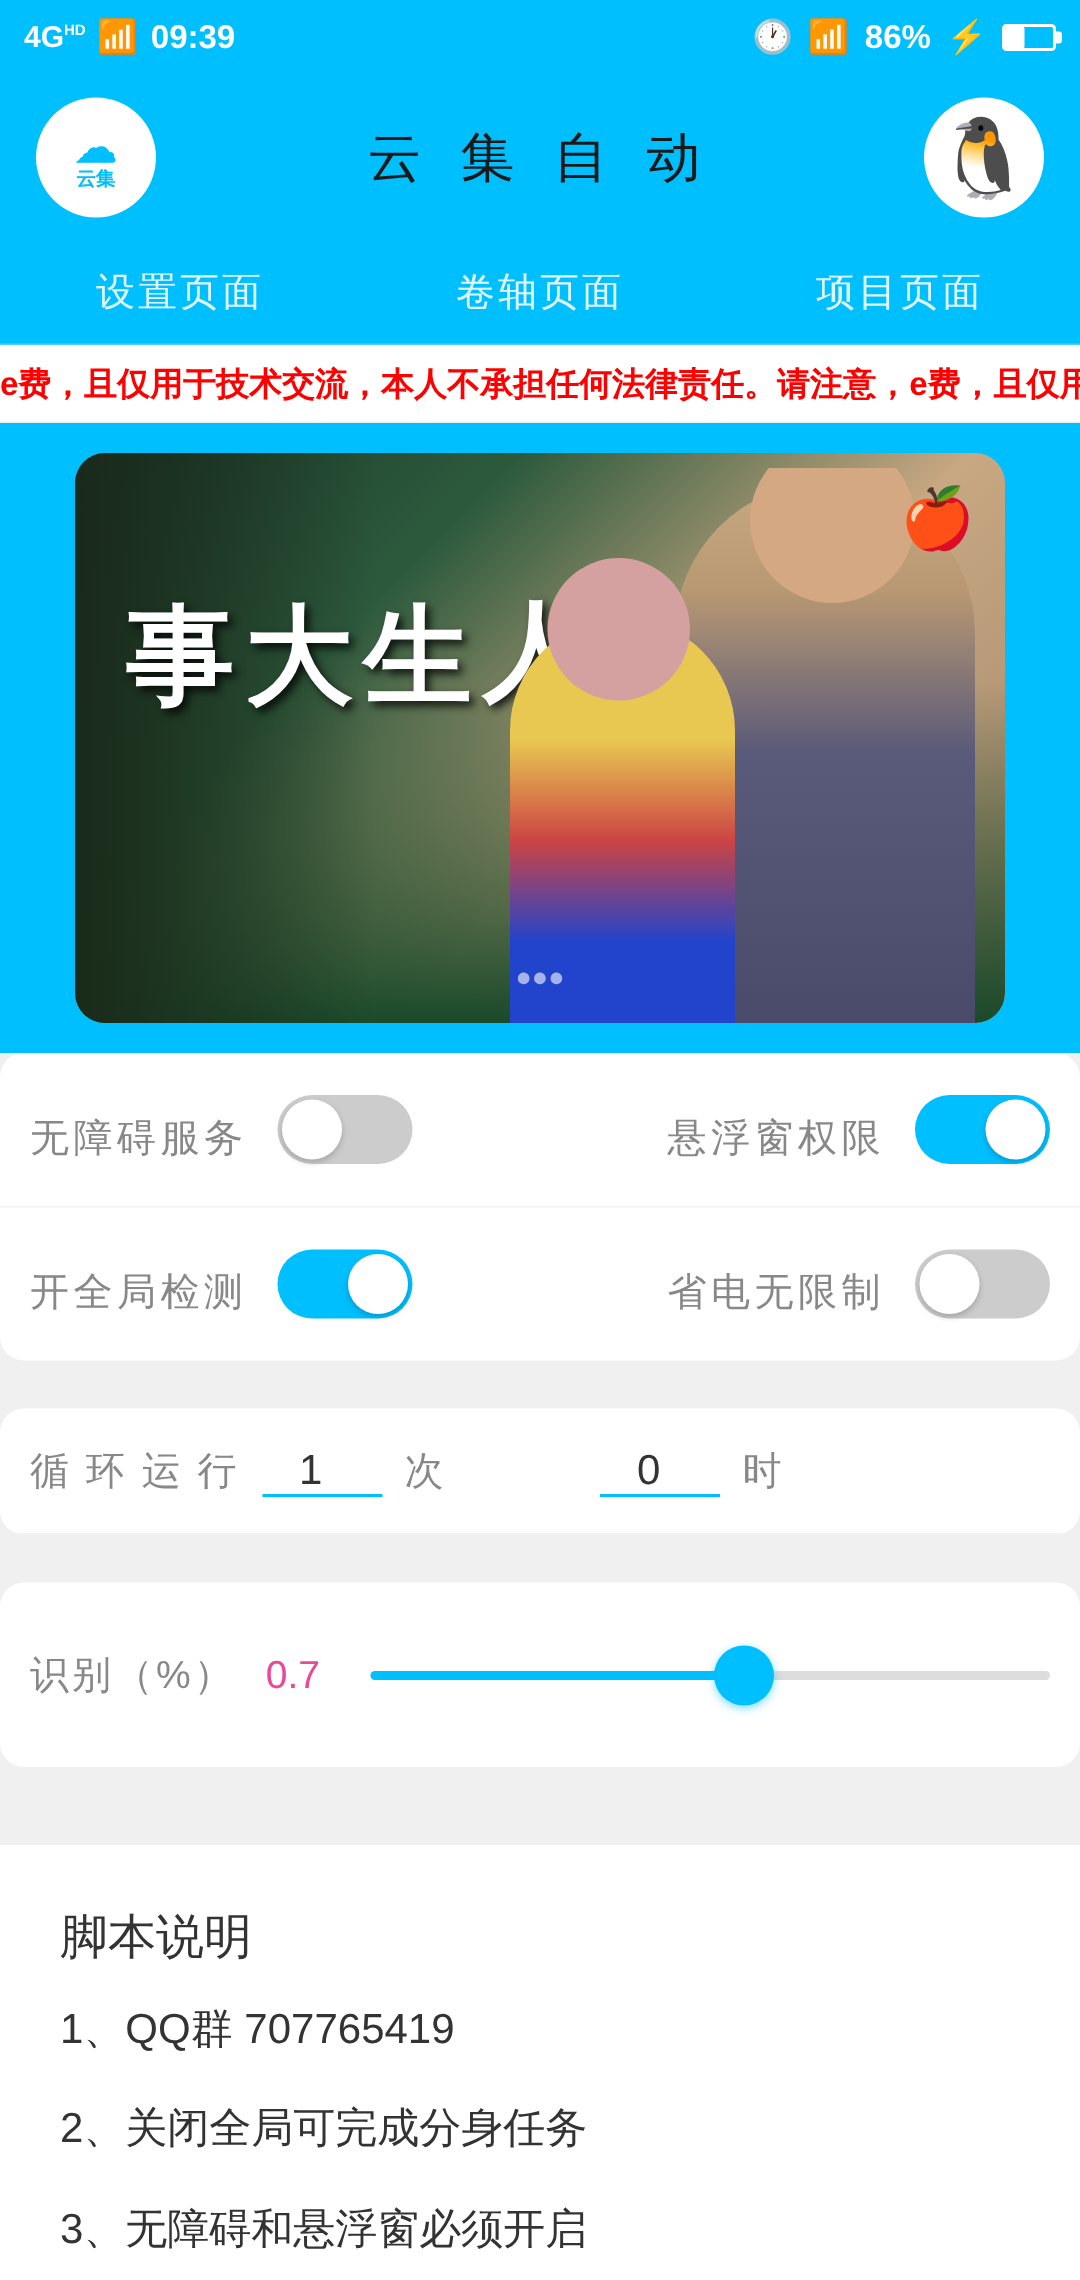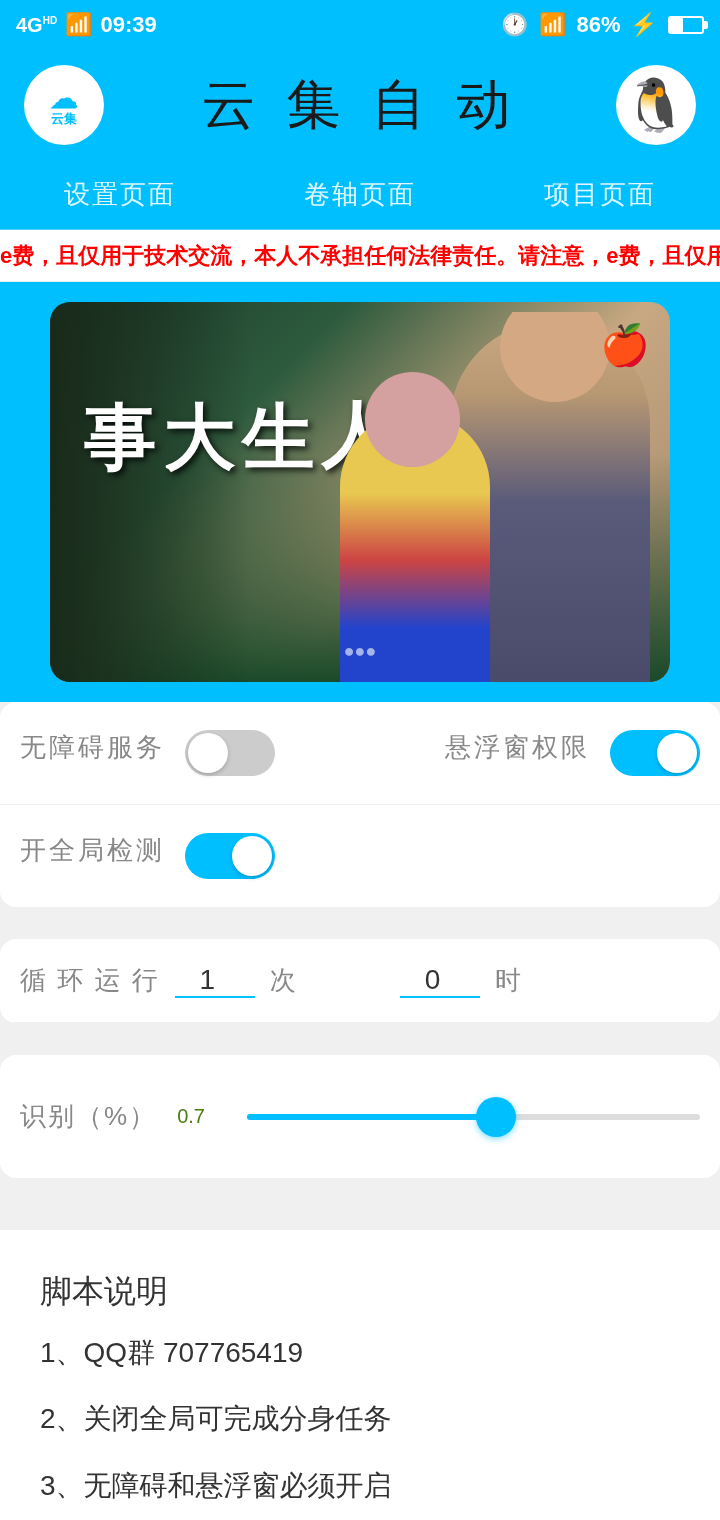--- a/index.html
+++ b/index.html
@@ -68,21 +68,21 @@
       font-size: 14px;
       color: #00bfff;
       font-weight: bold;
       flex-direction: column;
     }
     .logo-cloud {
       font-size: 28px;
       color: #00bfff;
     }
     .app-title {
-      font-size: 54px;
+      font-size: 36px;
       color: #1a1a1a;
       letter-spacing: 8px;
       font-weight: normal;
     }
     .avatar-circle {
       width: 80px; height: 80px;
       border-radius: 50%;
       background: white;
       display: flex;
       align-items: center;
@@ -170,21 +170,21 @@
 
     .toggle-row {
       display: flex;
       align-items: center;
       justify-content: space-between;
       padding: 28px 20px;
       border-bottom: 1px solid #f0f0f0;
     }
     .toggle-item {
       display: flex;
-      align-items: flex-start;
+      align-items: flex-end;
       gap: 20px;
     }
     .toggle-label {
       font-size: 26px;
       color: #888;
       letter-spacing: 3px;
     }
     .toggle-switch {
       width: 90px; height: 46px;
       border-radius: 23px;
@@ -245,22 +245,22 @@
       display: flex;
       align-items: center;
       gap: 20px;
     }
     .slider-label {
       font-size: 26px;
       color: #888;
       letter-spacing: 2px;
     }
     .slider-value {
-      font-size: 20px;
-      color: #4d7c0f;
+      font-size: 26px;
+      color: #ec4899;
       min-width: 50px;
     }
     .slider-track {
       flex: 1;
       height: 6px;
       background: #ddd;
       border-radius: 3px;
       position: relative;
     }
     .slider-fill {
@@ -399,20 +399,26 @@
       </div>
     </div>
   </div>
   <div class="toggle-row" style="border-bottom:none;">
     <div class="toggle-item">
       <span class="toggle-label">开全局检测</span>
       <div class="toggle-switch on">
         <div class="toggle-knob"></div>
       </div>
     </div>
+    <div class="toggle-item">
+      <span class="toggle-label">省电无限制</span>
+      <div class="toggle-switch off">
+        <div class="toggle-knob"></div>
+      </div>
+    </div>
   </div>
 </div>
 
 <div class="section-divider"></div>
 
 <div class="settings-card">
   <div class="input-row">
     <div class="input-group">
       <span class="input-label">循 环 运 行</span>
       <input class="input-field" type="number" value="1" style="">

